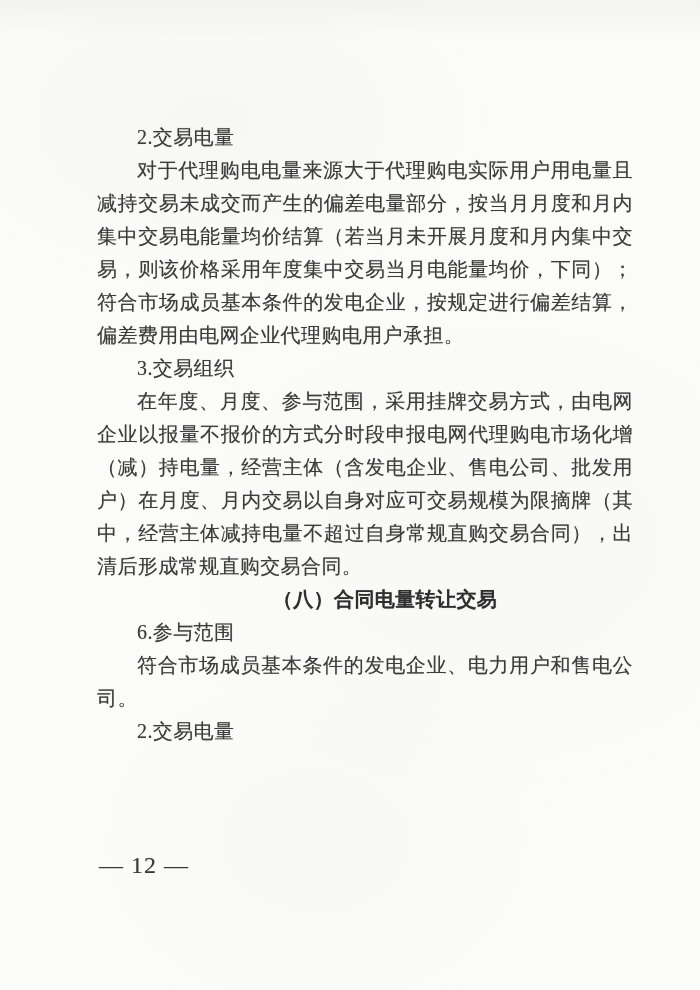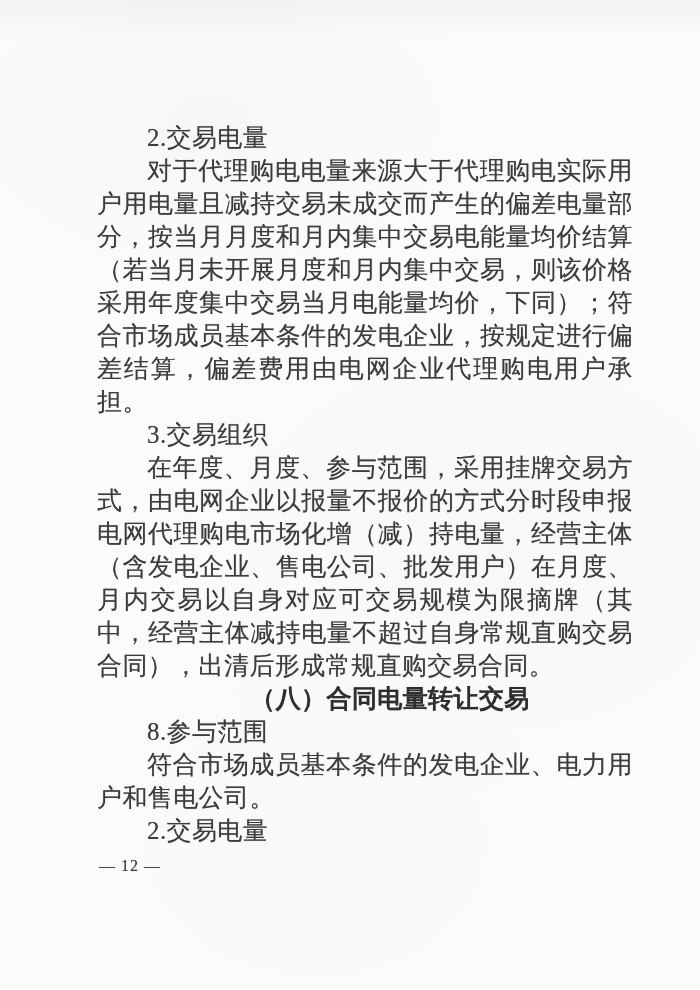--- a/index.html
+++ b/index.html
@@ -18,21 +18,21 @@
       radial-gradient(ellipse 380px 300px at 45% 85%, rgba(120,120,120,0.02), rgba(0,0,0,0) 70%);
     overflow: hidden;
     font-family: "Liberation Serif", "DejaVu Serif", serif;
   }
   .content {
     position: absolute;
     left: 97px;
     top: 121px;
     width: 536px;
     color: #3c3c3c;
-    font-size: 25px;
+    font-size: 20px;
     line-height: 33px;
     text-shadow: 0 0 0.7px rgba(70,70,70,0.55);
   }
   .content p {
     margin: 0;
     padding: 0;
     text-indent: 2em;
     text-align: justify;
     letter-spacing: 0.4px;
   }
@@ -42,34 +42,34 @@
   .content p.heading-bold {
     text-align: center;
     font-weight: 700;
     color: #2e2e2e;
   }
   .page-footer {
     position: absolute;
     left: 99px;
     top: 849px;
     color: #3c3c3c;
-    font-size: 16px;
+    font-size: 24px;
     line-height: 33px;
     letter-spacing: 1px;
     text-shadow: 0 0 0.7px rgba(70,70,70,0.5);
   }
 </style>
 </head>
 <body>
 
 <div class="page">
   <div class="content">
     <p class="heading">2.交易电量</p>
     <p class="body">对于代理购电电量来源大于代理购电实际用户用电量且减持交易未成交而产生的偏差电量部分，按当月月度和月内集中交易电能量均价结算（若当月未开展月度和月内集中交易，则该价格采用年度集中交易当月电能量均价，下同）；符合市场成员基本条件的发电企业，按规定进行偏差结算，偏差费用由电网企业代理购电用户承担。</p>
     <p class="heading">3.交易组织</p>
     <p class="body">在年度、月度、参与范围，采用挂牌交易方式，由电网企业以报量不报价的方式分时段申报电网代理购电市场化增（减）持电量，经营主体（含发电企业、售电公司、批发用户）在月度、月内交易以自身对应可交易规模为限摘牌（其中，经营主体减持电量不超过自身常规直购交易合同），出清后形成常规直购交易合同。</p>
     <p class="heading-bold">（八）合同电量转让交易</p>
-    <p class="heading">8.参与范围</p>
+    <p class="heading">6.参与范围</p>
     <p class="body">符合市场成员基本条件的发电企业、电力用户和售电公司。</p>
     <p class="heading">2.交易电量</p>
   </div>
   <div class="page-footer">— 12 —</div>
 </div>
 
 </body></html>

